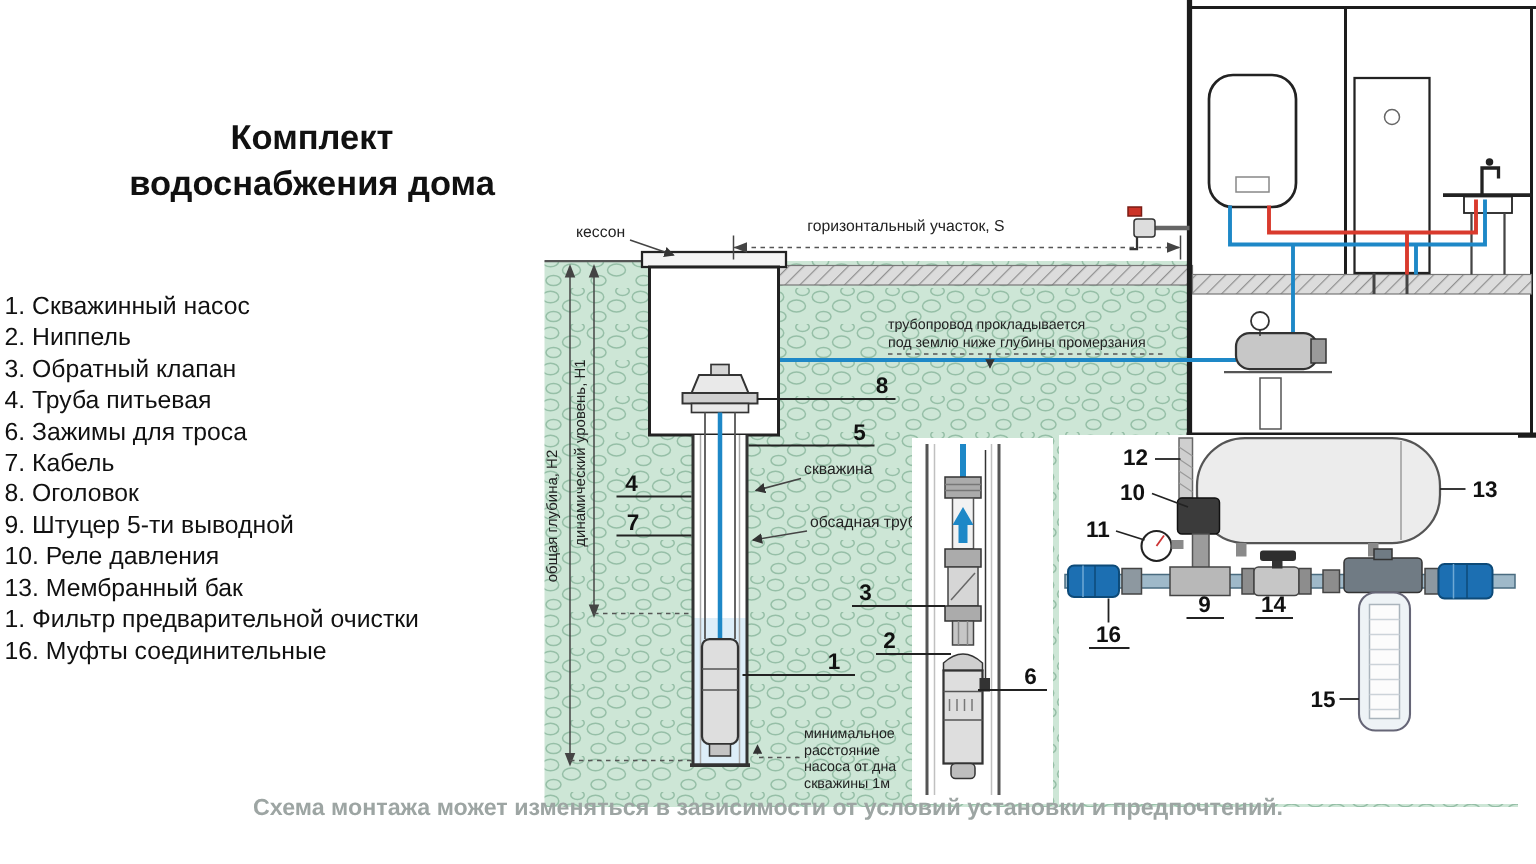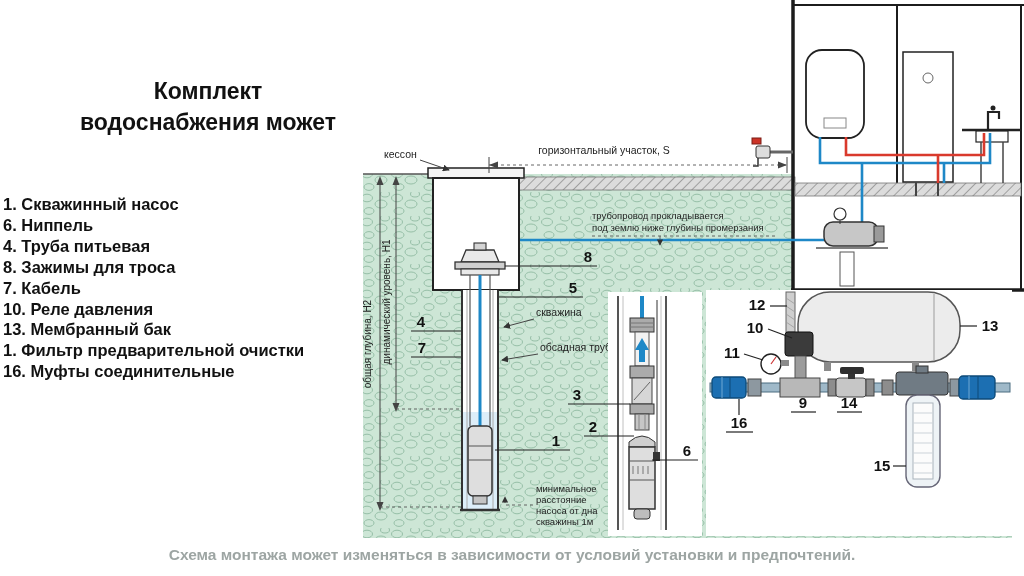--- a/index.html
+++ b/index.html
@@ -2,48 +2,51 @@
 <html><head>
 <meta charset="utf-8">
 <style>
   * { margin:0; padding:0; box-sizing:border-box; }
   html,body { width:1024px; height:576px; }
   body { font-family:"Liberation Sans","DejaVu Sans",sans-serif; background:#ffffff; position:relative; overflow:hidden; }
   .canvas { position:absolute; inset:0; width:1024px; height:576px; }
   .title { position:absolute; left:38px; top:76px; width:340px; text-align:center;
            font-size:23px; font-weight:bold; line-height:31px; color:#111; }
   .parts { position:absolute; left:3px; top:194px; width:360px; font-size:16.5px;
-           font-weight:bold; color:#111; line-height:20.9px; white-space:nowrap; }
+           font-weight:normal; color:#111; line-height:20.9px; white-space:nowrap; }
   .diagram { position:absolute; inset:0; }
-  .footer { position:absolute; left:0; top:546px; width:1024px; text-align:center;
+  .footer { position:absolute; left:0; top:530px; width:1024px; text-align:center;
             font-size:15.5px; font-weight:bold; color:#9da5a3; }
   svg text { font-family:"Liberation Sans","DejaVu Sans",sans-serif; }
   .lbl-s  { font-size:10.5px; fill:#222; }
   .lbl-xs { font-size:9.5px;  fill:#222; }
   .lbl-rot{ font-size:10px;   fill:#222; text-anchor:middle; }
   .callout{ font-size:15px; font-weight:bold; fill:#111; text-anchor:middle; }
   .leader { stroke:#222; stroke-width:1.2; }
   .dash   { stroke:#555; stroke-width:0.9; stroke-dasharray:3,3; fill:none; }
 </style>
 </head>
 <body>
 
 <div class="canvas">
 
   <div class="title">
     <div>Комплект</div>
-    <div>водоснабжения может</div>
+    <div>водоснабжения дома</div>
   </div>
 
   <div class="parts">
     <div class="part-item">1. Скважинный насос</div>
-    <div class="part-item">6. Ниппель</div>
+    <div class="part-item">2. Ниппель</div>
+    <div class="part-item">3. Обратный клапан</div>
     <div class="part-item">4. Труба питьевая</div>
-    <div class="part-item">8. Зажимы для троса</div>
+    <div class="part-item">6. Зажимы для троса</div>
     <div class="part-item">7. Кабель</div>
+    <div class="part-item">8. Оголовок</div>
+    <div class="part-item">9. Штуцер 5-ти выводной</div>
     <div class="part-item">10. Реле давления</div>
     <div class="part-item">13. Мембранный бак</div>
     <div class="part-item">1. Фильтр предварительной очистки</div>
     <div class="part-item">16. Муфты соединительные</div>
   </div>
 
   <svg class="diagram" viewBox="0 0 1024 576">
     <defs>
       <pattern id="stones" width="30" height="24" patternUnits="userSpaceOnUse">
         <rect width="30" height="24" fill="#cde6d6"></rect>

